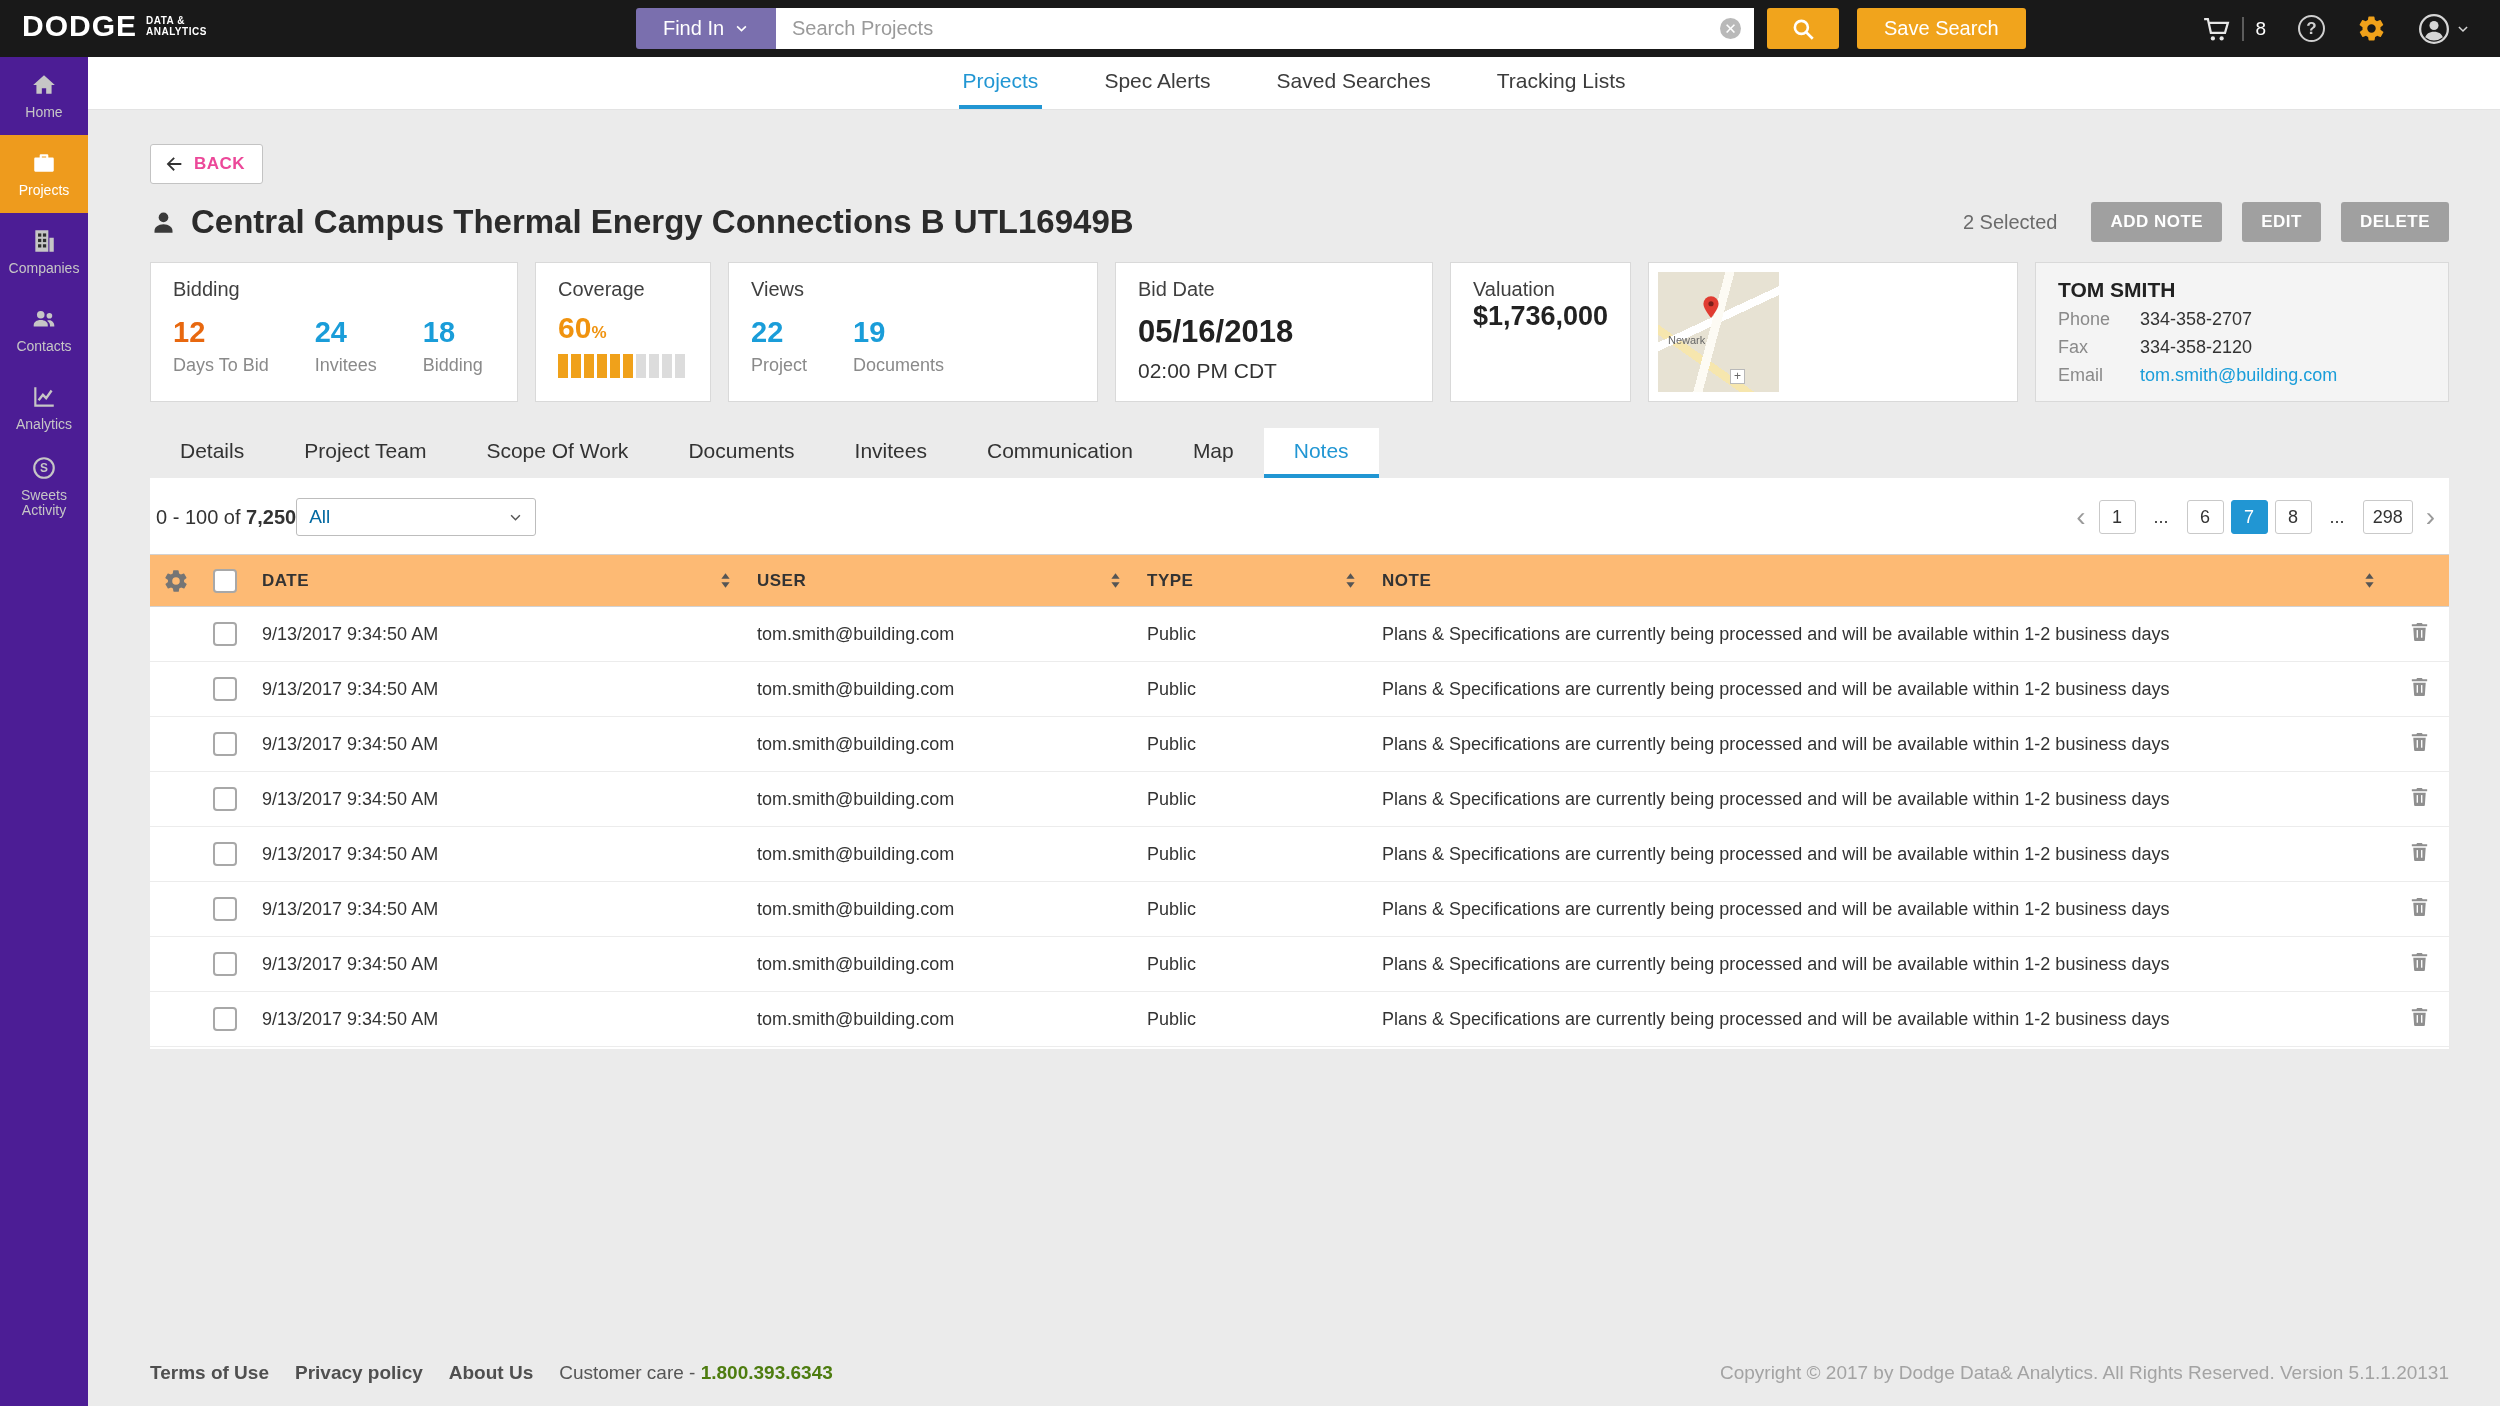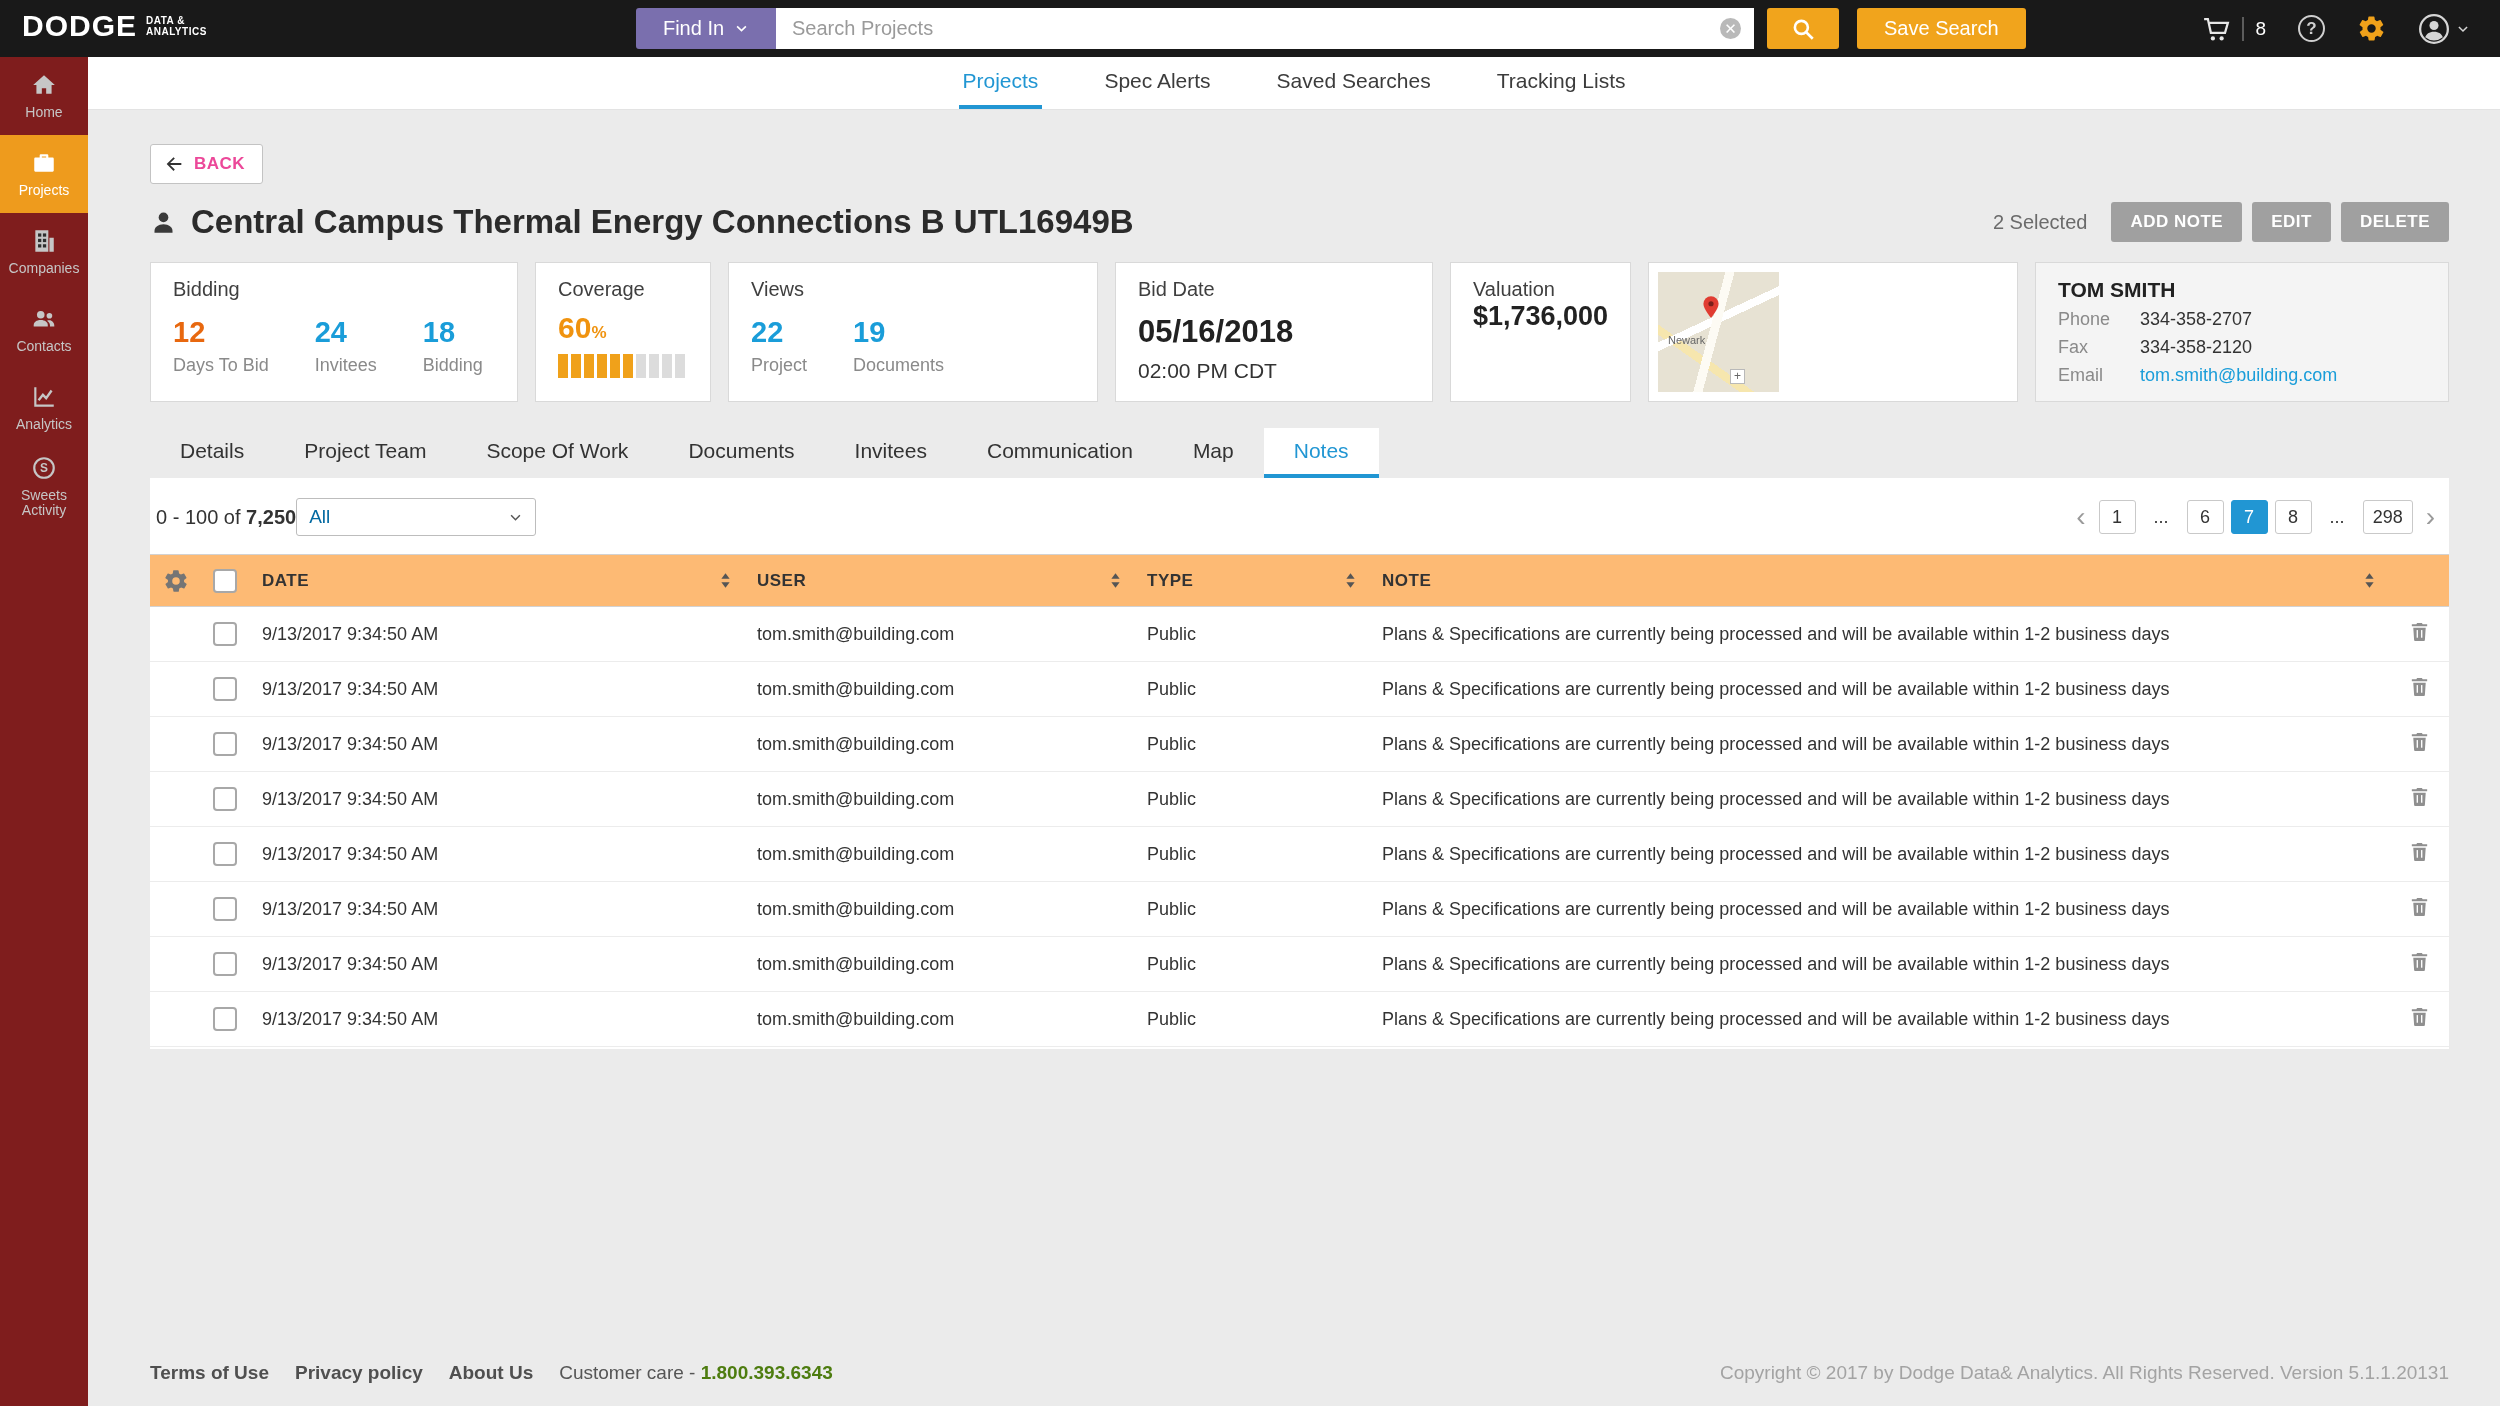--- a/index.html
+++ b/index.html
@@ -24,39 +24,39 @@
   .save-search-btn { position:absolute; left:1857px; top:8px; height:41px; padding:0 27px; background:#f1a41c; color:#fff; font-size:20px; display:flex; align-items:center; border-radius:3px; cursor:pointer; }
   .header-icons { position:absolute; right:30px; top:0; height:57px; display:flex; align-items:center; gap:32px; }
   .cart-wrap { display:flex; align-items:center; gap:11px; cursor:pointer; }
   .cart-divider { width:2px; height:24px; background:#5c5c5c; }
   .cart-count { color:#fff; font-size:19px; }
   .help-icon { width:27px; height:27px; border:2px solid #cfcfcf; border-radius:50%; color:#cfcfcf; font-size:17px; font-weight:bold; display:flex; align-items:center; justify-content:center; cursor:pointer; }
   .gear-btn, .avatar-wrap { display:flex; align-items:center; cursor:pointer; }
   .avatar-wrap { gap:6px; }
 
   
-  .sidebar { position:absolute; left:0; top:57px; width:88px; bottom:0; background:#7f1d1d; z-index:15; }
+  .sidebar { position:absolute; left:0; top:57px; width:88px; bottom:0; background:#4c1d95; z-index:15; }
   .side-item { height:78px; display:flex; flex-direction:column; align-items:center; justify-content:center; gap:7px; color:#c6c6c6; font-size:14px; text-align:center; cursor:pointer; }
   .side-item .side-lbl { line-height:15px; padding:0 2px; }
   .side-item.active { background:#ee9b1d; color:#fff; }
   .side-item svg { display:block; }
 
   
   .top-nav { position:absolute; left:88px; top:57px; right:0; height:53px; background:#fff; border-bottom:1px solid #e3e3e3; display:flex; align-items:stretch; justify-content:center; gap:58px; z-index:10; }
   .nav-tab { display:flex; align-items:center; font-size:21px; color:#3c3c3c; border-bottom:4px solid transparent; padding:0 4px; cursor:pointer; }
   .nav-tab.active { color:#2196d3; border-bottom-color:#2196d3; }
 
   
   .main { position:absolute; left:88px; top:110px; right:0; bottom:0; padding:0 51px 0 62px; }
   .back-btn { margin-top:34px; display:inline-flex; align-items:center; gap:9px; background:#fff; border:1px solid #c3c3c3; border-radius:3px; padding:8px 17px 8px 12px; font-size:17px; font-weight:bold; color:#ec4899; letter-spacing:.5px; cursor:pointer; }
 
   .title-row { margin-top:18px; display:flex; align-items:center; }
   .title-left { display:flex; align-items:center; gap:14px; }
   .page-title { font-size:33px; font-weight:bold; color:#2b2b2b; margin:0; }
-  .title-right { margin-left:auto; display:flex; align-items:center; gap:10px; }
+  .title-right { margin-left:auto; display:flex; align-items:center; gap:20px; }
   .selected-text { color:#6b6b6b; font-size:20px; margin-right:14px; }
   .gray-btn { background:#a0a0a0; color:#fff; font-size:17px; font-weight:bold; letter-spacing:.5px; padding:10px 19px; border-radius:3px; border:none; cursor:pointer; font-family:inherit; }
 
   
   .cards-row { margin-top:20px; display:flex; gap:17px; height:140px; }
   .card { background:#fff; border:1px solid #d9d9d9; padding:15px 22px; }
   .card-title { font-size:20px; color:#3f3f3f; }
   .card-bidding { width:368px; }
   .stats-row { display:flex; gap:46px; margin-top:15px; }
   .stat-value { font-size:29px; font-weight:bold; }

